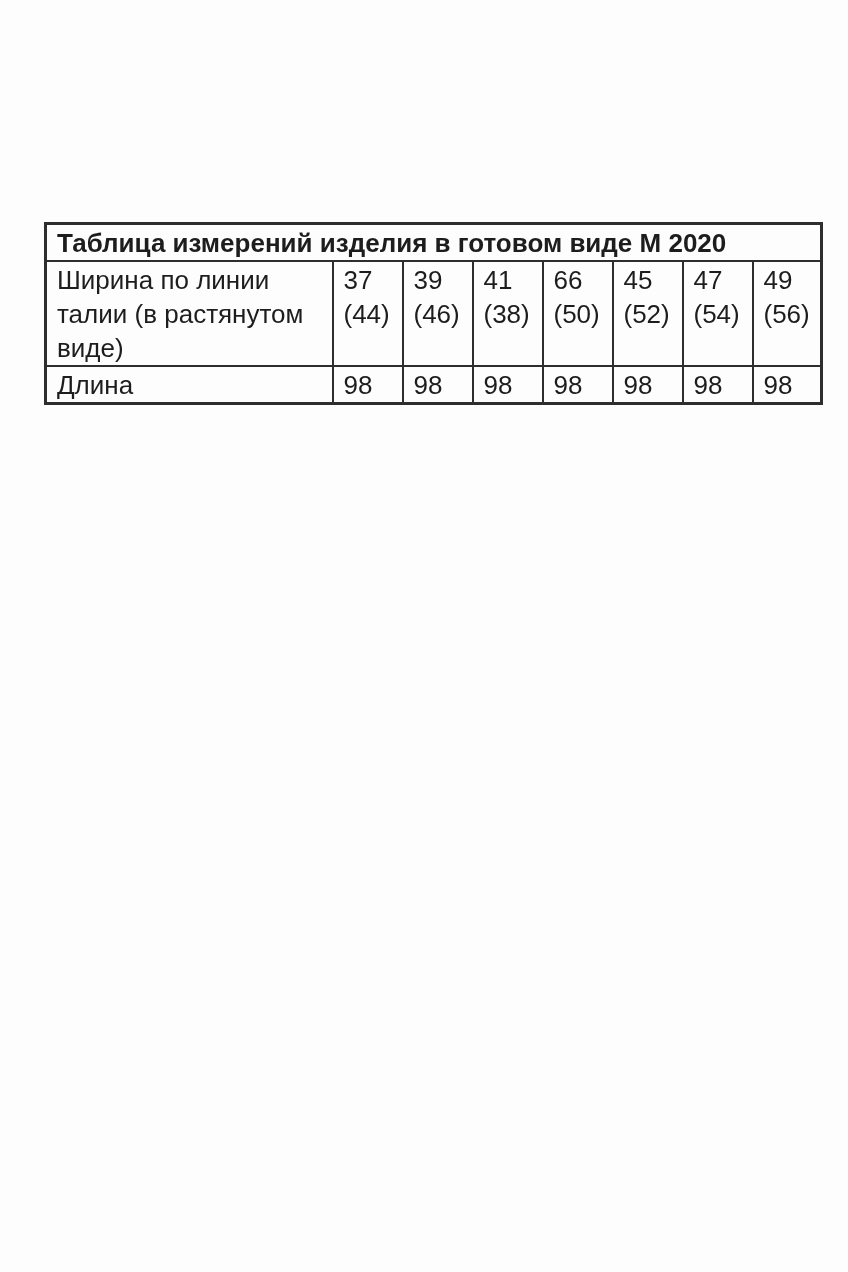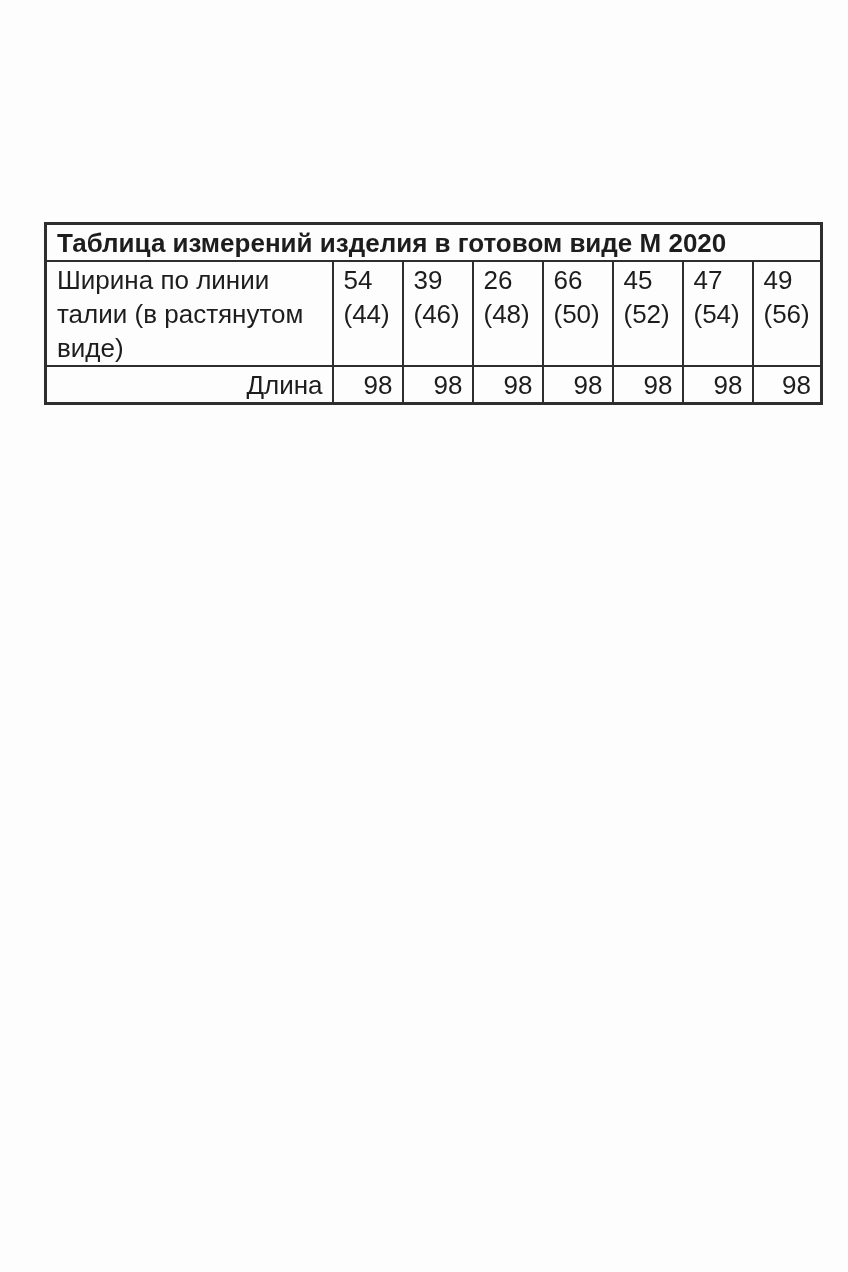--- a/index.html
+++ b/index.html
@@ -41,21 +41,21 @@
     overflow: hidden;
     word-wrap: break-word;
   }
   col.c-name   { width: 287px; }
   col.c-size   { width: 70px; }
   col.c-size-last { width: 69px; }
   tr.title-row  { height: 37px; }
   tr.header-row { height: 66px; }
   tr.row-waist  { height: 92px; }
   tr.row-hips   { height: 68px; }
-  tr.row-length { height: 37px; text-align: right; }
+  tr.row-length { height: 37px; }
   tr.footer-row { height: 33px; }
   .bold { font-weight: bold; }
 </style>
 </head>
 <body>
 
 <div class="page">
   <table class="size-table">
     <colgroup>
       <col class="c-name">
@@ -69,23 +69,23 @@
     </colgroup>
 
     <tbody>
         <tr class="title-row">
       <td colspan="8" class="bold">Таблица измерений изделия в готовом виде М 2020</td>
     </tr>
 
 
     <tr class="row-waist">
       <td>Ширина по линии талии (в растянутом виде)</td>
-      <td>54 (44)</td>
+      <td>37 (44)</td>
       <td>39 (46)</td>
-      <td>26 (48)</td>
+      <td>41 (38)</td>
       <td>66 (50)</td>
       <td>45 (52)</td>
       <td>47 (54)</td>
       <td>49 (56)</td>
     </tr>
 
 
     <tr class="row-length">
       <td>Длина</td>
       <td>98</td>

